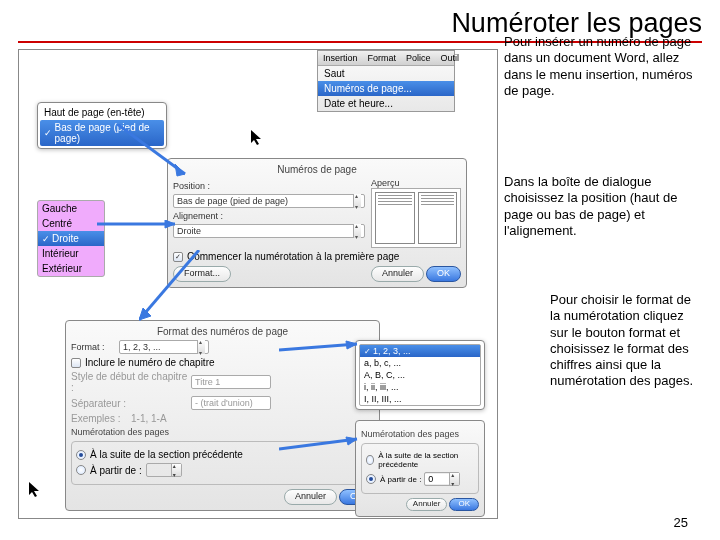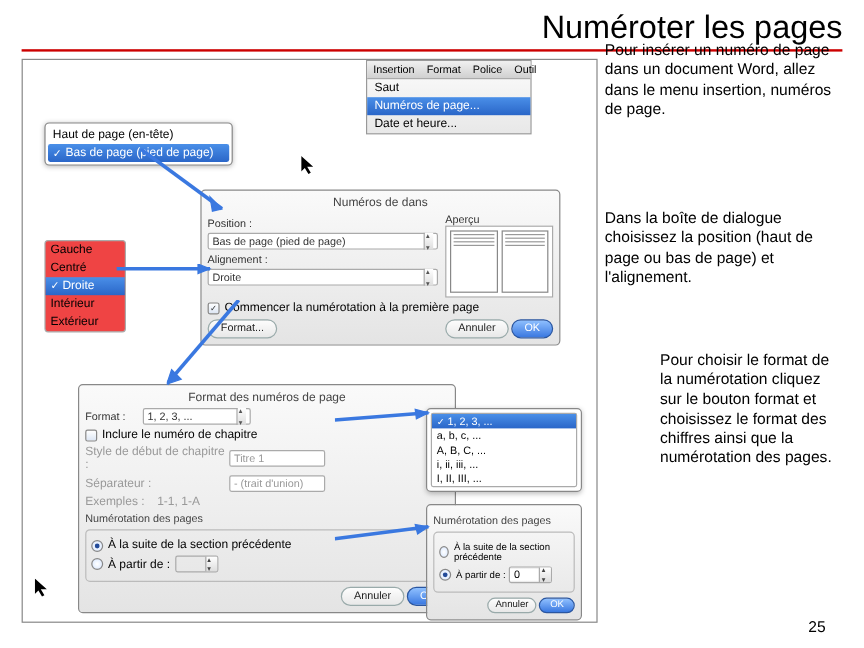--- a/index.html
+++ b/index.html
@@ -5,31 +5,31 @@
 *{box-sizing:border-box;margin:0;padding:0}
 body{width:720px;height:540px;font-family:Arial,Helvetica,sans-serif;background:#fff;color:#000;position:relative}
 .slide{width:720px;height:540px;position:relative;padding:8px 18px}
 .title{text-align:right;font-size:27px;border-bottom:2px solid #c00;padding-bottom:2px;margin-bottom:6px;font-weight:400}
 .canvas{position:relative;width:480px;height:470px;border:1px solid #888;float:left}
 .right-col{position:absolute;left:504px;top:50px;width:200px;font-size:13px;line-height:1.25}
 .p1{top:34px}
 .p2{top:174px}
 .p3{top:292px;left:550px;width:154px}
 .page-num{position:absolute;bottom:10px;right:32px;font-size:13px}
-.menu{position:absolute;left:286px;top:0;width:138px;background:linear-gradient(#fcfcfc,#e8e8e8);border:1px solid #999;font-size:10px}
+.menu{position:absolute;left:298px;top:0;width:138px;background:linear-gradient(#fcfcfc,#e8e8e8);border:1px solid #999;font-size:10px}
 .menu-hdr{display:flex;background:linear-gradient(#f0f0f0,#d0d0d0);border-bottom:1px solid #aaa}
 .menu-hdr span{padding:2px 5px;font-size:9px}
 .menu-item{padding:2px 6px}
 .menu-sel{background:linear-gradient(#4a8fe8,#2a66c8);color:#fff}
 .popup{position:absolute;background:#fff;border:1px solid #888;border-radius:4px;box-shadow:0 1px 4px rgba(0,0,0,.25);font-size:10px}
-.popup-hf{left:18px;top:52px;width:157px;padding:2px}
+.popup-hf{left:18px;top:52px;width:130px;padding:2px}
 .popup-hf .opt{padding:2px 4px}
 .popup-hf .sel{background:linear-gradient(#4a8fe8,#2a66c8);color:#fff;border-radius:2px;display:flex;align-items:center}
 .chk::before{content:"✓";margin-right:3px;font-size:9px}
-.alist{position:absolute;left:18px;top:150px;width:68px;background:#ef4444;border:1px solid #aaa;border-radius:3px;font-size:10px}
+.alist{position:absolute;left:18px;top:150px;width:68px;background:#f0abfc;border:1px solid #aaa;border-radius:3px;font-size:10px}
 .alist div{padding:2px 4px}
 .alist .sel{background:linear-gradient(#4a8fe8,#2a66c8);color:#fff}
 .alist .sel::before{content:"✓ ";font-size:9px}
 .dialog{position:absolute;background:linear-gradient(#fafafa,#e4e4e4);border:1px solid #888;border-radius:4px;font-size:10px;padding:5px}
 .dtitle{text-align:center;font-size:10px;margin-bottom:3px;color:#444}
 .dlg-np{left:148px;top:108px;width:300px}
 .row{display:flex;align-items:center;margin:3px 0}
 .lbl{font-size:9px;color:#333;width:58px}
 .field{flex:1;height:14px;background:#fff;border:1px solid #aaa;border-radius:2px;font-size:9px;padding:1px 3px;color:#333;display:flex;align-items:center}
 .arrows{width:8px;height:14px;background:linear-gradient(#fff,#ddd);border-left:1px solid #aaa;position:relative}
@@ -88,21 +88,21 @@
 
   <div class="alist">
     <div>Gauche</div>
     <div>Centré</div>
     <div class="sel">Droite</div>
     <div>Intérieur</div>
     <div>Extérieur</div>
   </div>
 
   <div class="dialog dlg-np">
-    <div class="dtitle">Numéros de dans</div>
+    <div class="dtitle">Numéros de page</div>
     <div style="display:flex;gap:6px">
       <div style="flex:1">
         <div class="row">
               <span class="lbl">Position :</span>
             </div>
         <div class="row">
               <div class="field">
                 <span>Bas de page (pied de page)</span>
                 <span style="margin-left:auto" class="arrows"></span>
               </div>

